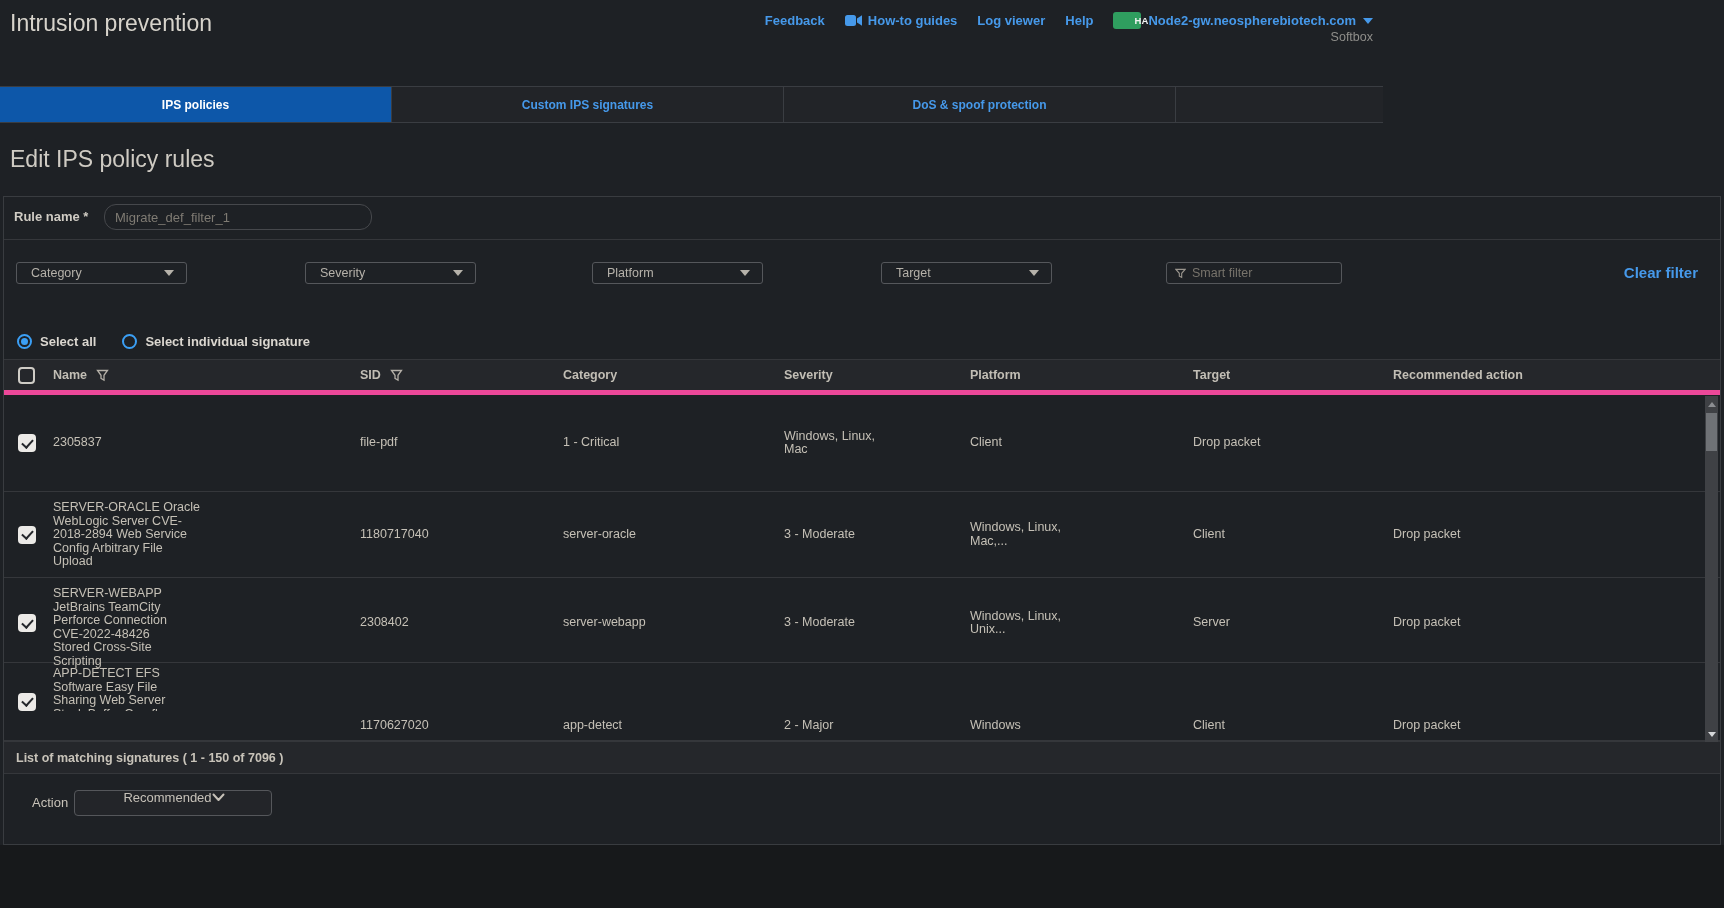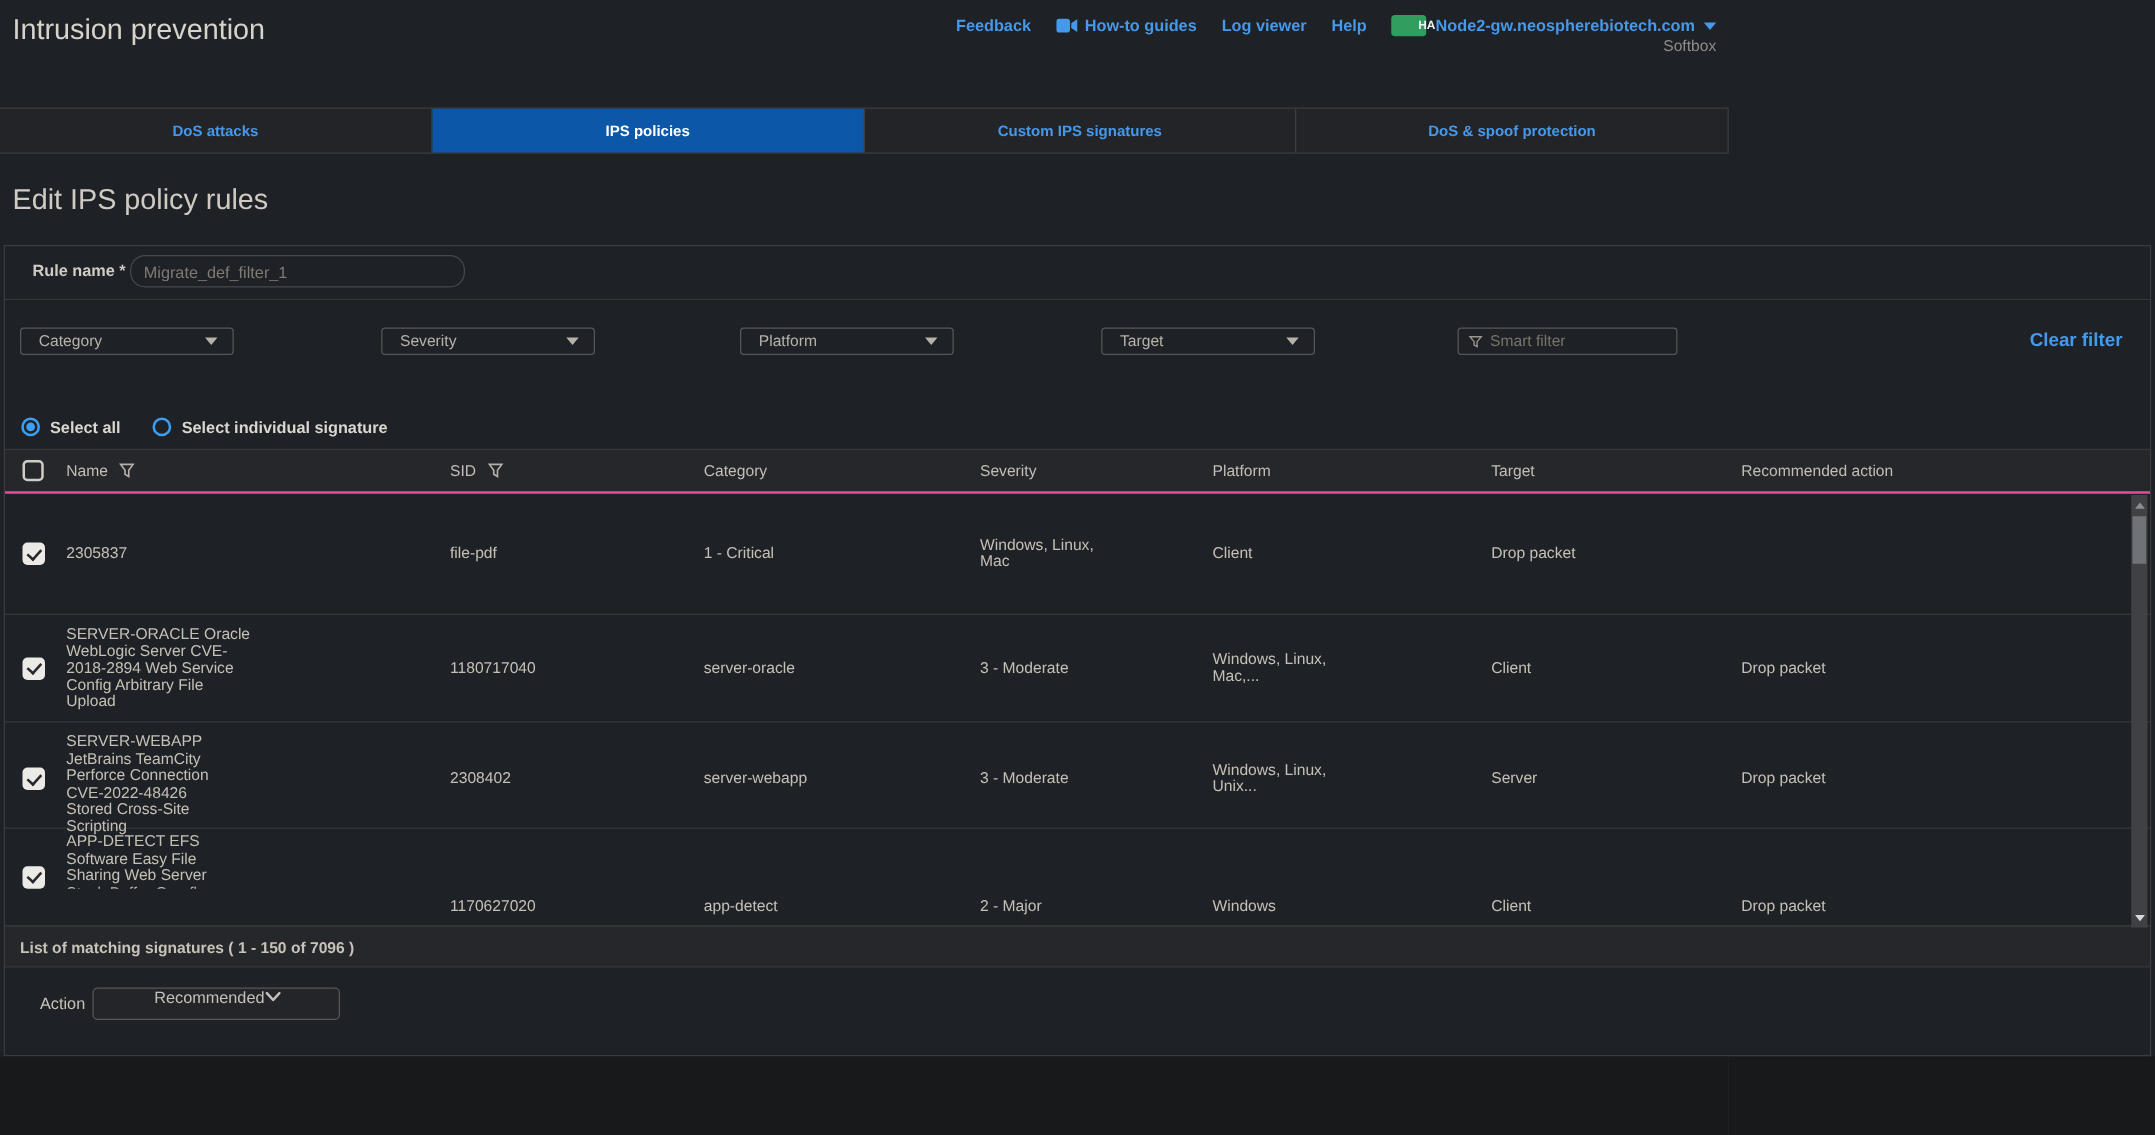--- a/index.html
+++ b/index.html
@@ -30,21 +30,21 @@
   .tab.active { background:#0d57a9; color:#ffffff; }
   .tab-filler { flex:1; }
 
   
   .section-heading { position:absolute; top:146px; left:10px; font-size:23px; font-weight:400; color:#cfcbc3; }
 
   
   .panel { position:absolute; top:196px; left:3px; width:1718px; height:649px; border:1px solid #393c40; background:#1e2125; }
 
   .rule-row { position:relative; height:42px; }
-  .rule-label { position:absolute; left:22px; top:7px; line-height:26px; font-size:13px; font-weight:700; color:#d0ccc4; }
+  .rule-label { position:absolute; left:10px; top:7px; line-height:26px; font-size:13px; font-weight:700; color:#d0ccc4; }
   .rule-input { position:absolute; left:100px; top:7px; width:268px; height:26px; background:transparent; border:1px solid #46484c; border-radius:12px; color:#7f7b73; font-size:13px; padding:4px 10px; font-family:"Liberation Sans", sans-serif; outline:none; }
 
   .divider { border-top:1px solid #35373b; }
 
   .filter-row { position:relative; height:22px; margin-top:22px; }
   .dropdown { position:absolute; top:0; height:22px; width:171px; border:1px solid #55575b; border-radius:3px; display:flex; align-items:center; justify-content:space-between; padding:0 12px 0 14px; cursor:pointer; }
   .dropdown .dd-label { font-size:12.5px; color:#b6b2aa; }
   .dd-caret { width:0; height:0; border-left:5px solid transparent; border-right:5px solid transparent; border-top:6px solid #b6b2aa; }
   .dd-category { left:12px; } .dd-severity { left:301px; } .dd-platform { left:588px; } .dd-target { left:877px; }
   .smart-filter { position:absolute; left:1162px; top:0; width:176px; height:22px; border:1px solid #55575b; border-radius:3px; display:flex; align-items:center; padding:0 8px; gap:6px; }
@@ -54,21 +54,21 @@
 
   .radio-row { display:flex; align-items:center; gap:26px; margin:48px 0 0 13px; height:18px; }
   .radio-item { display:flex; align-items:center; gap:8px; cursor:pointer; }
   .radio { width:15px; height:15px; border:2px solid #3b9ff5; border-radius:50%; display:flex; align-items:center; justify-content:center; flex:none; }
   .radio.selected::after { content:""; width:7px; height:7px; border-radius:50%; background:#3b9ff5; }
   .radio-label { font-size:13px; font-weight:700; color:#dbd7d0; }
 
   
   .sig-table { position:relative; margin-top:9px; }
   .tgrid { display:grid; grid-template-columns:49px 307px 203px 221px 186px 223px 200px auto; }
-  .thead { height:36px; background:#25272b; border-top:1px solid #35373b; border-bottom:2px solid #ec4899; align-items:center; }
+  .thead { height:36px; background:#25272b; border-top:1px solid #35373b; border-bottom:5px solid #ec4899; align-items:center;font-weight:bold; }
   .th { font-size:12.5px; color:#c2beb5; display:flex; align-items:center; gap:9px; }
   .funnel-btn { display:flex; align-items:center; cursor:pointer; }
   .checkbox { width:17px; height:17px; border:2px solid #cfccc6; border-radius:4px; background:transparent; margin-left:14px; cursor:pointer; flex:none; display:flex; align-items:center; justify-content:center; }
   .checkbox.checked { width:18px; height:18px; border:none; background:#eceae7; }
   .checkbox.checked::after { content:""; width:5px; height:9px; border-right:2.5px solid #25272b; border-bottom:2.5px solid #25272b; transform:rotate(42deg); margin-bottom:2px; }
 
   .trow { border-bottom:1px solid #35373b; align-items:center; }
   .trow:last-of-type { border-bottom:none; }
   .cell { font-size:12.5px; color:#c5c0b6; line-height:13.5px; white-space:pre-line; }
   .cell-name { align-self:start; padding-top:9px; }
@@ -126,21 +126,20 @@
       <span class="host-group">
         <span class="ha-badge">HA</span>
         <span class="hlink">Node2-gw.neospherebiotech.com</span>
         <span class="caret-down"></span>
       </span>
     </div>
     <div class="header-sub">Softbox</div>
   </div>
 
   <div class="tab-bar">
-    <div class="tab">DoS attacks</div>
     <div class="tab active">IPS policies</div>
     <div class="tab">Custom IPS signatures</div>
     <div class="tab">DoS &amp; spoof protection</div>
     <div class="tab-filler"></div>
   </div>
 
   <div class="section-heading">Edit IPS policy rules</div>
 
   <div class="panel">
 

